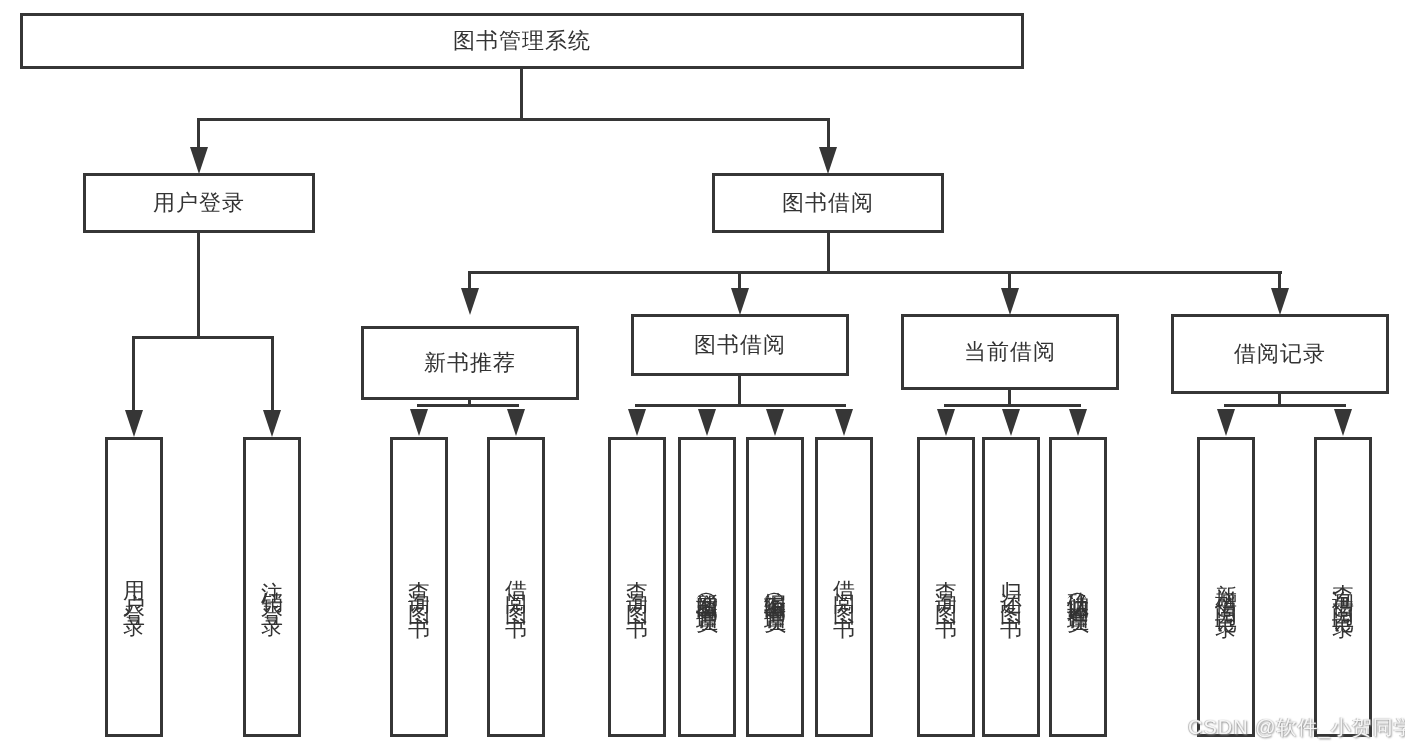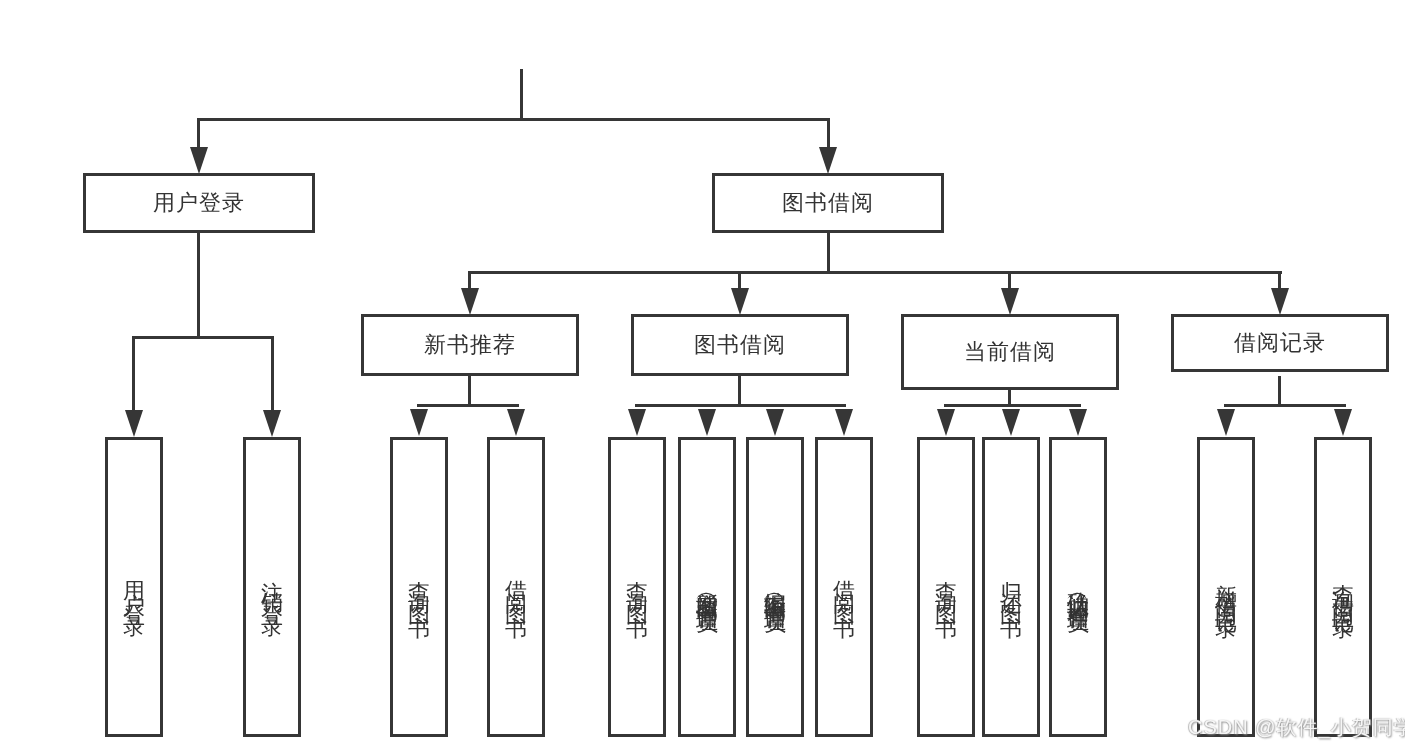--- a/index.html
+++ b/index.html
@@ -64,20 +64,23 @@
     text-shadow:1px 1px 2px #8a8a8a, -1px 0 1px #bdbdbd;
     z-index:10;
     white-space:nowrap;
   }
 </style>
 </head>
 <body>
 
 <div id="stage">
 
+  <div class="hbox" style="left:20px;top:13px;width:1004px;height:56px">
+    <span>图书管理系统</span>
+  </div>
 
   <div class="vl" style="left:520px;top:69px;height:52px"></div>
   <div class="hl" style="left:197px;top:118px;width:633px"></div>
   <div class="vl" style="left:197px;top:118px;height:32px"></div>
   <div class="vl" style="left:827px;top:118px;height:32px"></div>
   <div class="arr" style="left:190px;top:147px"></div>
   <div class="arr" style="left:819px;top:147px"></div>
 
   <div class="hbox" style="left:83px;top:173px;width:232px;height:60px">
     <span>用户登录</span>
@@ -97,30 +100,30 @@
   <div class="hl" style="left:468px;top:271px;width:814px"></div>
   <div class="vl" style="left:468px;top:271px;height:18px"></div>
   <div class="vl" style="left:738px;top:271px;height:18px"></div>
   <div class="vl" style="left:1008px;top:271px;height:18px"></div>
   <div class="vl" style="left:1278px;top:271px;height:18px"></div>
   <div class="arr" style="left:461px;top:288px"></div>
   <div class="arr" style="left:731px;top:288px"></div>
   <div class="arr" style="left:1001px;top:288px"></div>
   <div class="arr" style="left:1271px;top:288px"></div>
 
-  <div class="hbox" style="left:361px;top:314px;width:218px;height:62px">
+  <div class="hbox" style="left:361px;top:326px;width:218px;height:74px">
     <span>新书推荐</span>
   </div>
   <div class="hbox" style="left:631px;top:314px;width:218px;height:62px">
     <span>图书借阅</span>
   </div>
   <div class="hbox" style="left:901px;top:314px;width:218px;height:76px">
     <span>当前借阅</span>
   </div>
-  <div class="hbox" style="left:1171px;top:314px;width:218px;height:58px">
+  <div class="hbox" style="left:1171px;top:314px;width:218px;height:80px">
     <span>借阅记录</span>
   </div>
 
   <div class="vl" style="left:468px;top:376px;height:31px"></div>
   <div class="hl" style="left:417px;top:404px;width:102px"></div>
   <div class="arr" style="left:410px;top:409px"></div>
   <div class="arr" style="left:507px;top:409px"></div>
 
   <div class="vl" style="left:738px;top:376px;height:31px"></div>
   <div class="hl" style="left:635px;top:404px;width:211px"></div>

